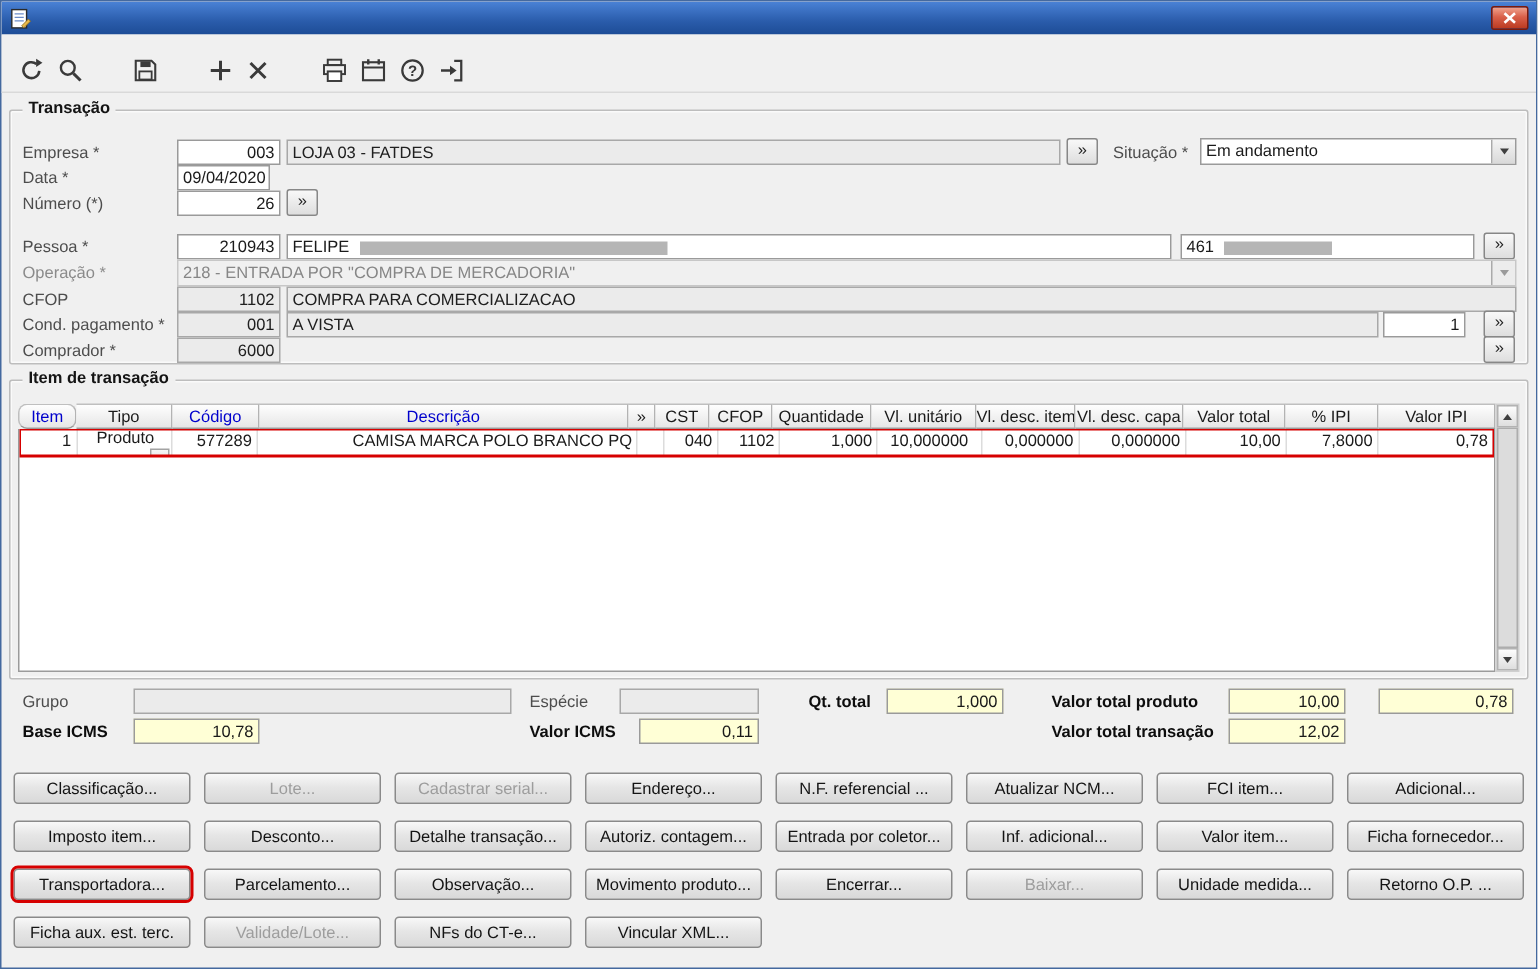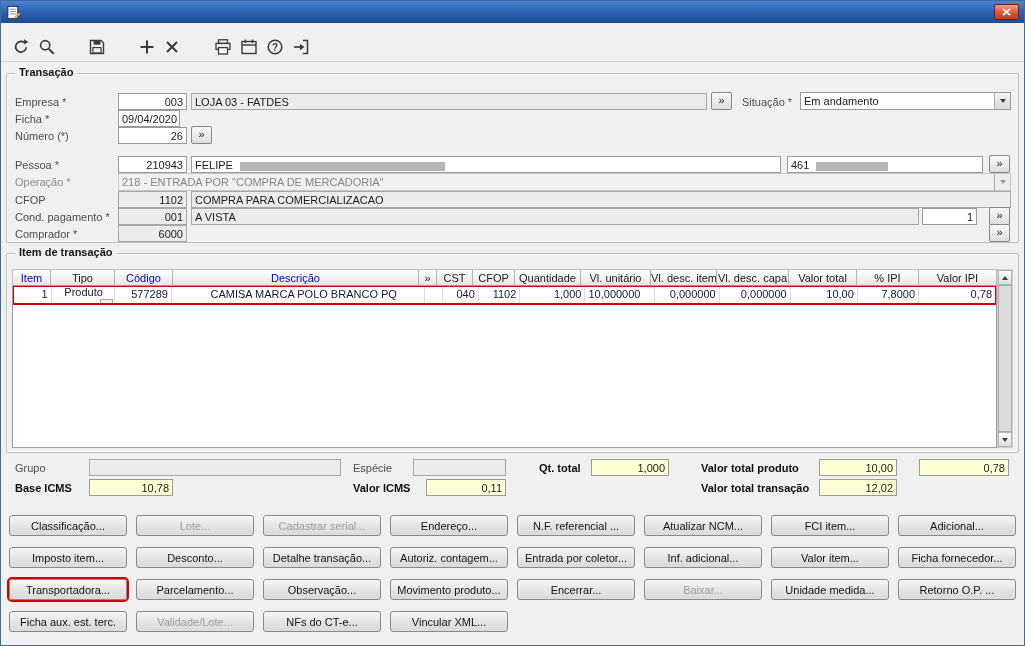--- a/index.html
+++ b/index.html
@@ -159,21 +159,21 @@
   <div class="fld gray" style="left:190px;top:92px;width:516px">LOJA 03 - FATDES</div>
   <div class="expand-btn" style="left:710px;top:91px">»</div>
   <span class="lbl" style="left:741px;top:95px">Situação *</span>
   <div class="combo" style="left:799px;top:91px;width:211px">
     <span>Em andamento</span>
     <span class="arrow-box">
         <span class="tri"></span>
       </span>
   </div>
 
-  <span class="lbl" style="left:14px;top:112px">Ficha *</span>
+  <span class="lbl" style="left:14px;top:112px">Data *</span>
   <div class="fld" style="left:117px;top:109px;width:62px">09/04/2020</div>
 
   <span class="lbl" style="left:14px;top:129px">Número (*)</span>
   <div class="fld r" style="left:117px;top:126px;width:69px">26</div>
   <div class="expand-btn" style="left:190px;top:125px">»</div>
 
   <span class="lbl" style="left:14px;top:158px">Pessoa *</span>
   <div class="fld r" style="left:117px;top:155px;width:69px">210943</div>
   <div class="fld" style="left:190px;top:155px;width:590px">
     <span>FELIPE</span><span class="redact" style="width:205px"></span>
@@ -202,21 +202,21 @@
   <div class="expand-btn" style="left:988px;top:206px">»</div>
 
   <span class="lbl" style="left:14px;top:227px">Comprador *</span>
   <div class="fld gray r" style="left:117px;top:224px;width:69px">6000</div>
   <div class="expand-btn" style="left:988px;top:223px">»</div>
 
   <div class="groupbox" style="left:5px;top:252px;width:1013px;height:200px">
     <span class="legend">Item de transação</span>
   </div>
   <div class="grid-header" style="left:11px;top:268px">
-      <div class="th th-link" style="width: 39px;">Item</div>
+      <div class="th th-link" style="width: 39px; border-radius: 6px;">Item</div>
       <div class="th" style="width: 64px;">Tipo</div>
       <div class="th th-link" style="width: 58px;">Código</div>
       <div class="th th-link" style="width: 246px;">Descrição</div>
       <div class="th" style="width: 18px;">»</div>
       <div class="th" style="width: 36px;">CST</div>
       <div class="th" style="width: 42px;">CFOP</div>
       <div class="th" style="width: 66px;">Quantidade</div>
       <div class="th" style="width: 70px;">Vl. unitário</div>
       <div class="th" style="width: 66px;">Vl. desc. item</div>
       <div class="th" style="width: 72px;">Vl. desc. capa</div>
@@ -227,26 +227,26 @@
   <div class="grid-body" style="left:11px;top:285px;width:985px;height:162px">
       <div class="tr tr-highlight">
         <div class="td" style="width: 39px; text-align: right;">1</div>
         <div class="td td-combo" style="width: 64px; text-align: left;">
           <span>Produto</span>
           <span class="cell-arrow-box">
             <span class="tri"></span>
           </span>
         </div>
         <div class="td" style="width: 58px; text-align: right;">577289</div>
-        <div class="td" style="width: 246px; text-align: center; margin-left: 11px;">CAMISA MARCA POLO BRANCO PQ</div>
+        <div class="td" style="width: 246px; text-align: right; margin-left: 11px;">CAMISA MARCA POLO BRANCO PQ</div>
         <div class="td" style="width: 18px; text-align: center;"></div>
         <div class="td" style="width: 36px; text-align: right;">040</div>
         <div class="td" style="width: 42px; text-align: right;">1102</div>
         <div class="td" style="width: 66px; text-align: right;">1,000</div>
-        <div class="td" style="width: 70px; text-align: left;">10,000000</div>
+        <div class="td" style="width: 70px; text-align: center;">10,000000</div>
         <div class="td" style="width: 66px; text-align: right;">0,000000</div>
         <div class="td" style="width: 72px; text-align: right;">0,000000</div>
         <div class="td" style="width: 68px; text-align: right;">10,00</div>
         <div class="td" style="width: 62px; text-align: right;">7,8000</div>
         <div class="td" style="width: 78px; text-align: right;">0,78</div>
       </div>
     </div>
   <div class="scrollbar" style="left:996px;top:268px;height:179px">
     <div class="sb-btn sb-up">
         <span class="tri up"></span>

